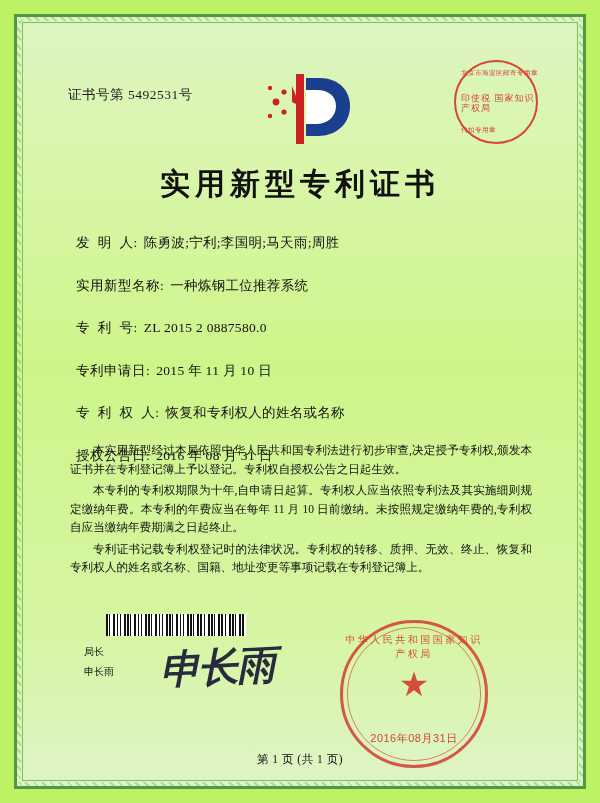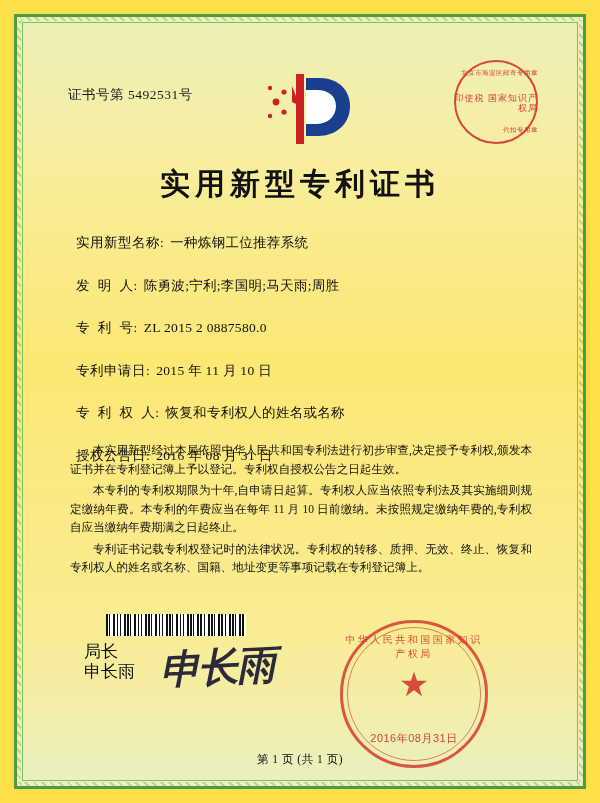--- a/index.html
+++ b/index.html
@@ -10,21 +10,21 @@
   body {
     width: 600px;
     height: 803px;
     font-family: "Liberation Serif", serif;
     overflow: hidden;
   }
   .page {
     position: relative;
     width: 600px;
     height: 803px;
-    background: #fde047;
+    background: #bef264;
     overflow: hidden;
   }
   
   .border-outer {
     position: absolute;
     left: 14px; top: 14px;
     width: 572px; height: 775px;
     box-sizing: border-box;
     border: 3px solid #4e9a3f;
     background:
@@ -93,24 +93,25 @@
   .seal-circle {
     position: absolute;
     inset: 0;
     border: 2.5px solid #d3302a;
     border-radius: 50%;
     opacity: 0.88;
   }
   .seal-text-top, .seal-text-mid, .seal-text-bot {
     position: absolute;
     left: 0; right: 0;
-    text-align: right;
+    text-align: left;
     color: #d3302a;
     font-family: "Liberation Sans", sans-serif;
     opacity: 0.9;
+    padding-left: 7px;
   }
   .seal-text-top { top: 9px; font-size: 6.5px; letter-spacing: 0.5px; }
   .seal-text-mid { top: 33px; font-size: 9px; line-height: 10px; letter-spacing: 1px; }
   .seal-text-bot { bottom: 9px; font-size: 6.5px; letter-spacing: 0.5px; }
 
   .title {
     position: absolute;
     left: 0; right: 0; top: 122px;
     text-align: center;
     font-size: 30px;
@@ -160,21 +161,21 @@
     left: 66px; top: 572px;
     width: 140px; height: 22px;
     background: repeating-linear-gradient(90deg,
       #111 0 1.5px, #fff 1.5px 3px, #111 3px 4px, #fff 4px 7px,
       #111 7px 9px, #fff 9px 10.5px);
   }
 
   .signature-block {
     position: absolute;
     left: 44px; top: 600px;
-    font-size: 17px;
+    font-size: 10px;
     line-height: 20px;
     color: #111;
   }
   .handwriting {
     position: absolute;
     left: 120px; top: 598px;
     font-size: 40px;
     color: #1a1a33;
     font-family: "DejaVu Serif", serif;
     font-style: italic;
@@ -279,26 +280,26 @@
       <div class="seal-text-top">北京市海淀区邮寄专用章</div>
       <div class="seal-text-mid">印使税
 国家知识产权局</div>
       <div class="seal-text-bot">代扣专用章</div>
     </div>
 
     <div class="title">实用新型专利证书</div>
 
     <div class="fields">
       <div class="field-row">
+        <span class="field-label">发  明  人:</span>
+        <span class="field-value">陈勇波;宁利;李国明;马天雨;周胜</span>
+      </div>
+      <div class="field-row">
         <span class="field-label">实用新型名称:</span>
         <span class="field-value">一种炼钢工位推荐系统</span>
-      </div>
-      <div class="field-row">
-        <span class="field-label">发  明  人:</span>
-        <span class="field-value">陈勇波;宁利;李国明;马天雨;周胜</span>
       </div>
       <div class="field-row">
         <span class="field-label">专  利  号:</span>
         <span class="field-value">ZL 2015 2 0887580.0</span>
       </div>
       <div class="field-row">
         <span class="field-label">专利申请日:</span>
         <span class="field-value">2015 年 11 月 10 日</span>
       </div>
       <div class="field-row">

